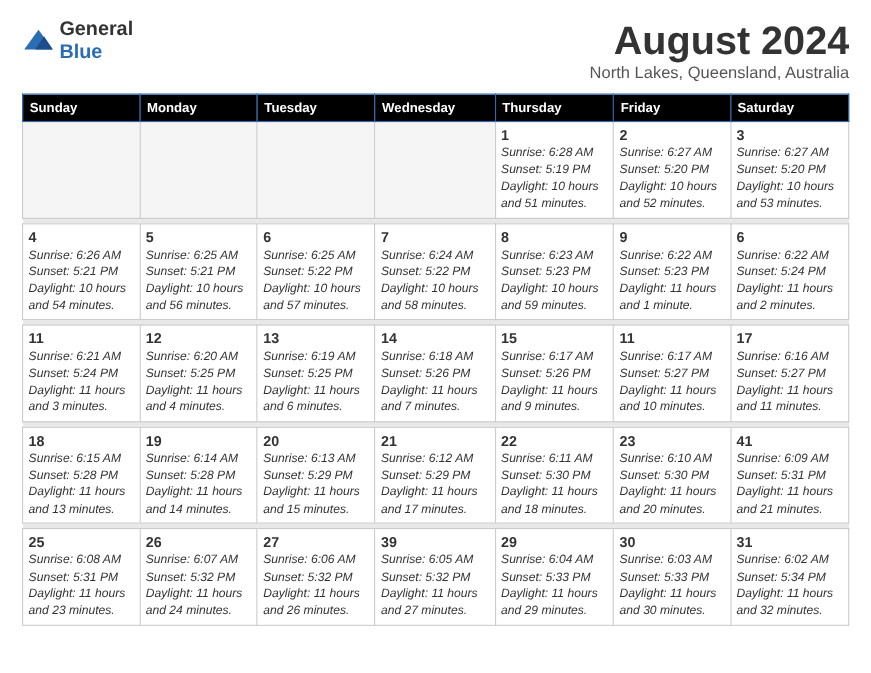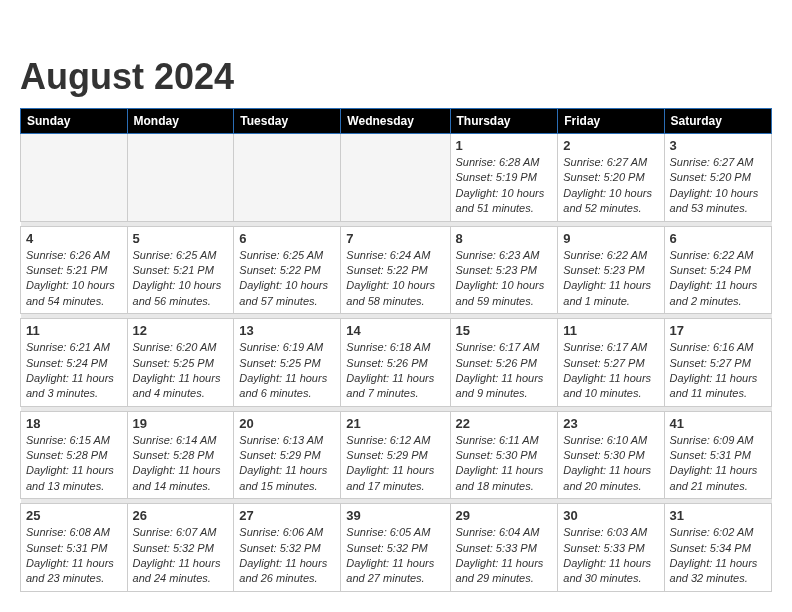--- a/index.html
+++ b/index.html
@@ -20,21 +20,20 @@
       display: flex;
       align-items: center;
       gap: 4px;
     }
     .logo-icon {
       width: 30px;
       height: 24px;
     }
     .title-block {
       text-align: right;
-      margin-top: 40px;
     }
     .month-year {
       font-size: 36px;
       font-weight: bold;
       color: #333;
     }
     .location {
       font-size: 15px;
       color: #555;
     }
@@ -79,22 +78,33 @@
       background: #e8e8e8;
       height: 5px;
       padding: 0;
       border: none;
     }
   </style>
 </head>
 <body>
 
 <div class="header">
+  <div class="logo">
+    <svg class="logo-icon" viewBox="0 0 30 24" xmlns="http://www.w3.org/2000/svg">
+      <polygon points="15,2 28,20 2,20" fill="#2a6db5"></polygon>
+      <polygon points="20,8 28,20 12,20" fill="#1a4d8a"></polygon>
+    </svg>
+    <div>
+      <span style="font-size:18px;font-weight:bold;color:#333;">General</span><br>
+      <span style="font-size:18px;font-weight:bold;color:#2a6db5;">Blue</span>
+    </div>
+  </div>
   <div class="title-block">
     <div class="month-year">August 2024</div>
+    <div class="location">North Lakes, Queensland, Australia</div>
   </div>
 </div>
 
 <table class="calendar">
   <thead>
     <tr id="header-row">
         <th>Sunday</th>
         <th>Monday</th>
         <th>Tuesday</th>
         <th>Wednesday</th>

